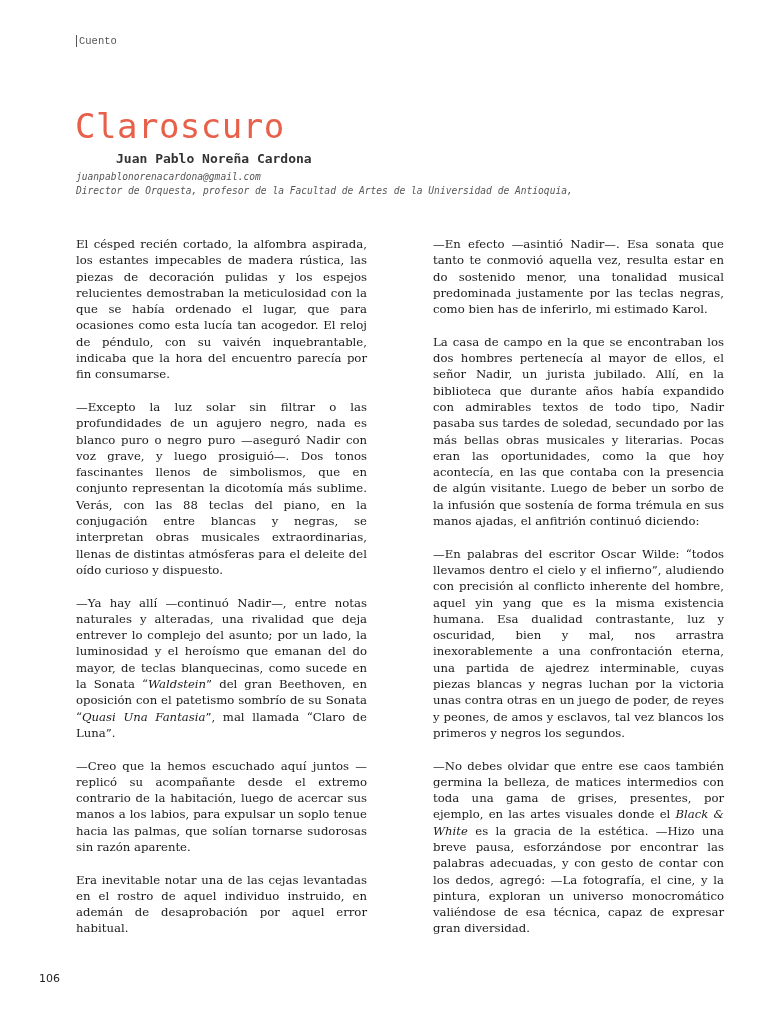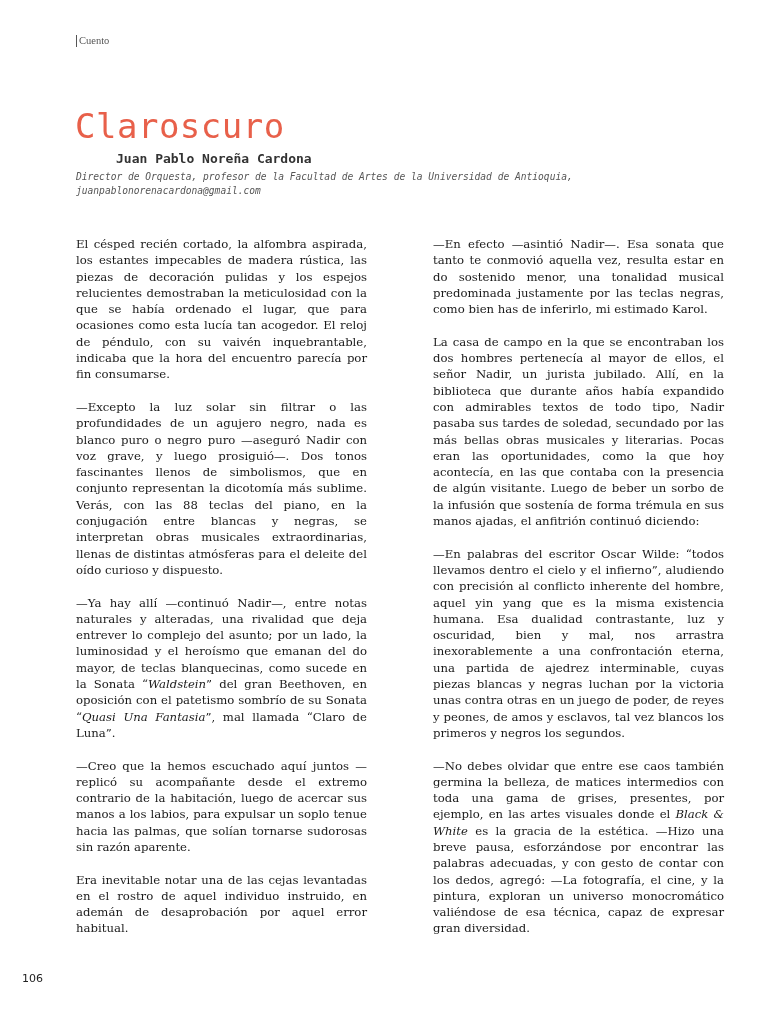--- a/index.html
+++ b/index.html
@@ -1,20 +1,20 @@
 <!DOCTYPE html>
 <html><head>
 <meta charset="utf-8">
 <style>
   html, body { margin: 0; padding: 0; background: #ffffff; }
   body { width: 775px; height: 1020px; position: relative; overflow: hidden; }
   .section-label {
     position: absolute; left: 76px; top: 35px;
-    font-family: Liberation Serif, serif; font-size: 10.5px; color: #555;
-    display: flex; align-items: flex-start;
+    font-family: Liberation Mono, monospace; font-size: 10.5px; color: #555;
+    display: flex; align-items: center;
   }
   .section-bar { display: inline-block; width: 1px; height: 12px; background: #555; margin-right: 2px; }
   .title {
     position: absolute; left: 75px; top: 108px; margin: 0;
     font-family: "DejaVu Sans Mono", monospace; font-weight: normal;
     font-size: 34px; color: #e8604a; letter-spacing: 0.5px; line-height: 1.1;
   }
   .author {
     position: absolute; left: 76px; top: 151px;
     font-family: "DejaVu Sans Mono", monospace; font-size: 13px; color: #333;
@@ -29,37 +29,37 @@
   .col {
     position: absolute; top: 236px; width: 291px;
     font-family: "DejaVu Serif", serif; font-size: 11.7px; line-height: 16.3px;
     color: #1a1a1a; text-align: justify; hyphens: auto;
   }
   .col.left { left: 76px; }
   .col.right { left: 388px; margin-left: 45px; }
   .col p { margin: 0 0 16.3px 0; }
   .col em { font-style: italic; }
   .page-number {
-    position: absolute; left: 22px; top: 972px;
+    position: absolute; left: 39px; top: 972px;
     font-family: "DejaVu Sans", sans-serif; font-size: 11px; color: #222;
   }
 </style>
 </head>
 <body>
 
 <div class="section-label">
   <span class="section-bar"></span>
   <span>Cuento</span>
 </div>
 
 <h1 class="title" style="color: rgb(232, 96, 74);">Claroscuro</h1>
 <div class="author">Juan Pablo Noreña Cardona</div>
 <div class="affil">
+  <div>juanpablonorenacardona@gmail.com</div>
   <div>Director de Orquesta, profesor de la Facultad de Artes de la Universidad de Antioquia,</div>
-  <div>juanpablonorenacardona@gmail.com</div>
 </div>
 
 <div class="col left">
   <p>El césped recién cortado, la alfombra aspirada, los estantes impecables de madera rústica, las piezas de decoración pulidas y los espejos relucientes demostraban la meticulosidad con la que se había ordenado el lugar, que para ocasiones como esta lucía tan acogedor. El reloj de péndulo, con su vaivén inquebrantable, indicaba que la hora del encuentro parecía por fin consumarse.</p>
   <p>—Excepto la luz solar sin filtrar o las profundidades de un agujero negro, nada es blanco puro o negro puro —aseguró Nadir con voz grave, y luego prosiguió—. Dos tonos fascinantes llenos de simbolismos, que en conjunto representan la dicotomía más sublime. Verás, con las 88 teclas del piano, en la conjugación entre blancas y negras, se interpretan obras musicales extraordinarias, llenas de distintas atmósferas para el deleite del oído curioso y dispuesto.</p>
   <p><span>—Ya hay allí —continuó Nadir—, entre notas naturales y alteradas, una rivalidad que deja entrever lo complejo del asunto; por un lado, la luminosidad y el heroísmo que emanan del do mayor, de teclas blanquecinas, como sucede en la Sonata “</span><em>Waldstein</em><span>” del gran Beethoven, en oposición con el patetismo sombrío de su Sonata “</span><em>Quasi Una Fantasia</em><span>”, mal llamada “Claro de Luna”.</span></p>
   <p>—Creo que la hemos escuchado aquí juntos —replicó su acompañante desde el extremo contrario de la habitación, luego de acercar sus manos a los labios, para expulsar un soplo tenue hacia las palmas, que solían tornarse sudorosas sin razón aparente.</p>
   <p>Era inevitable notar una de las cejas levantadas en el rostro de aquel individuo instruido, en ademán de desaprobación por aquel error habitual.</p>
 </div>
 

